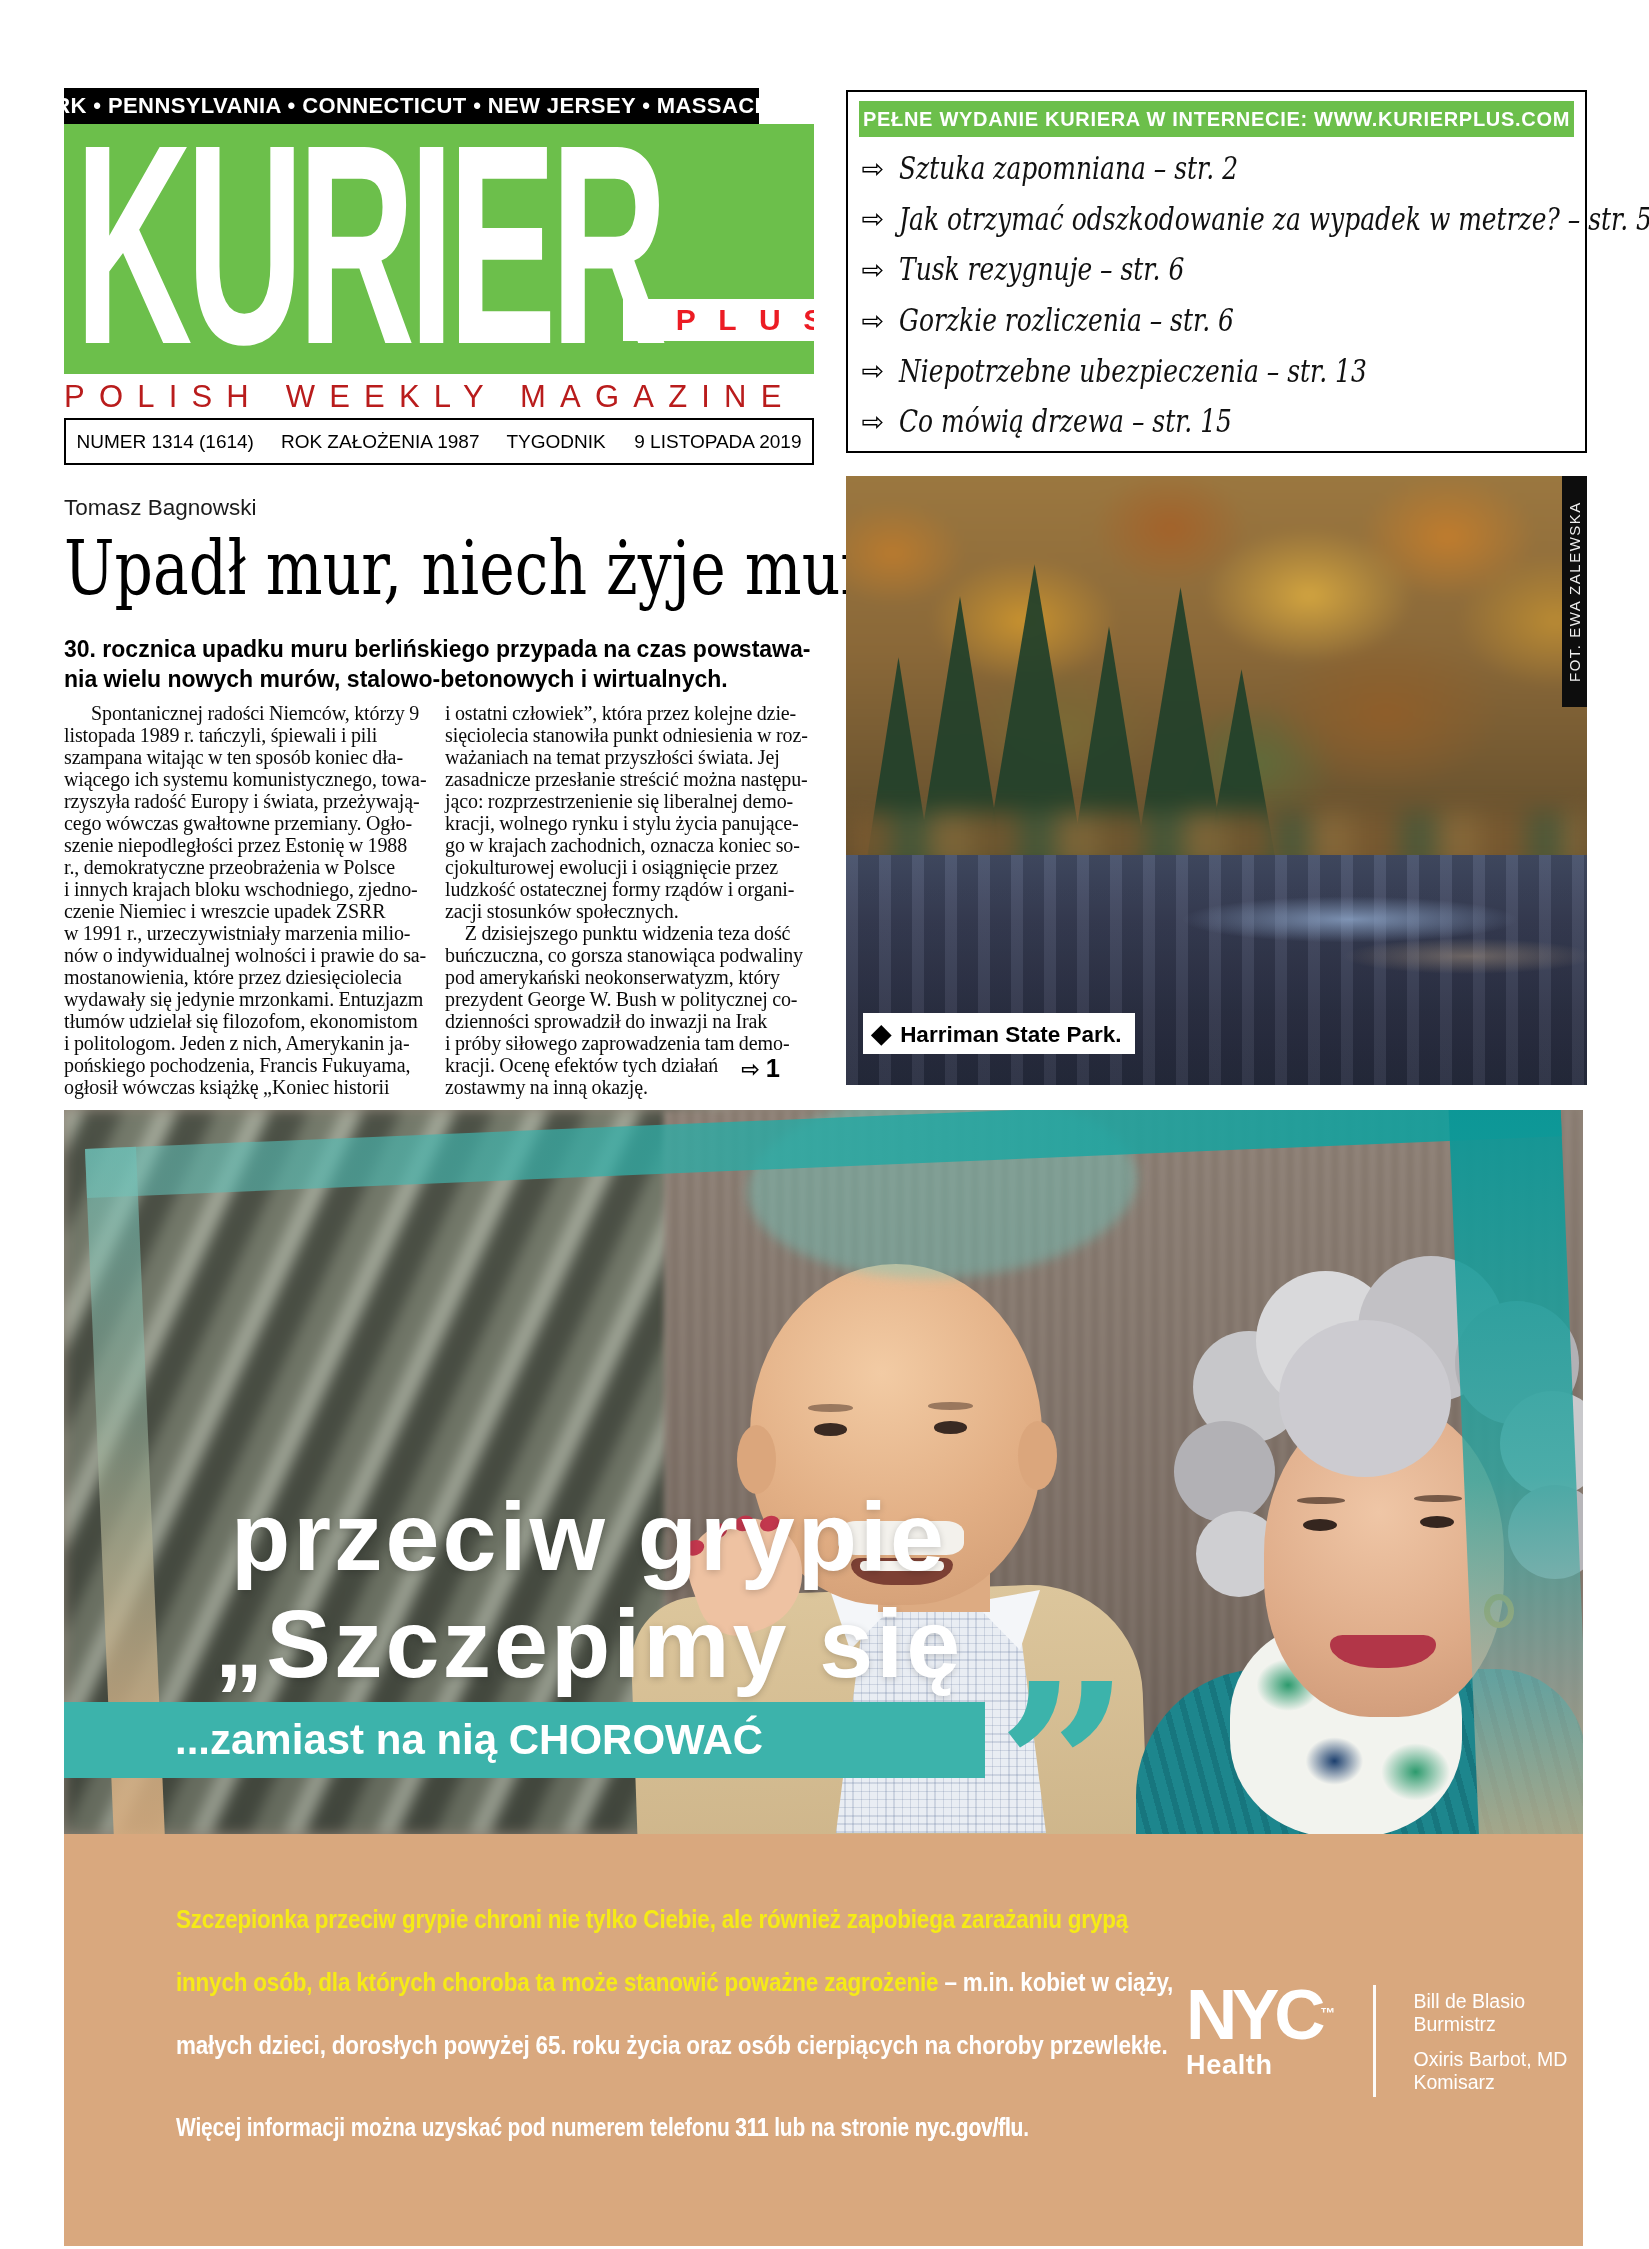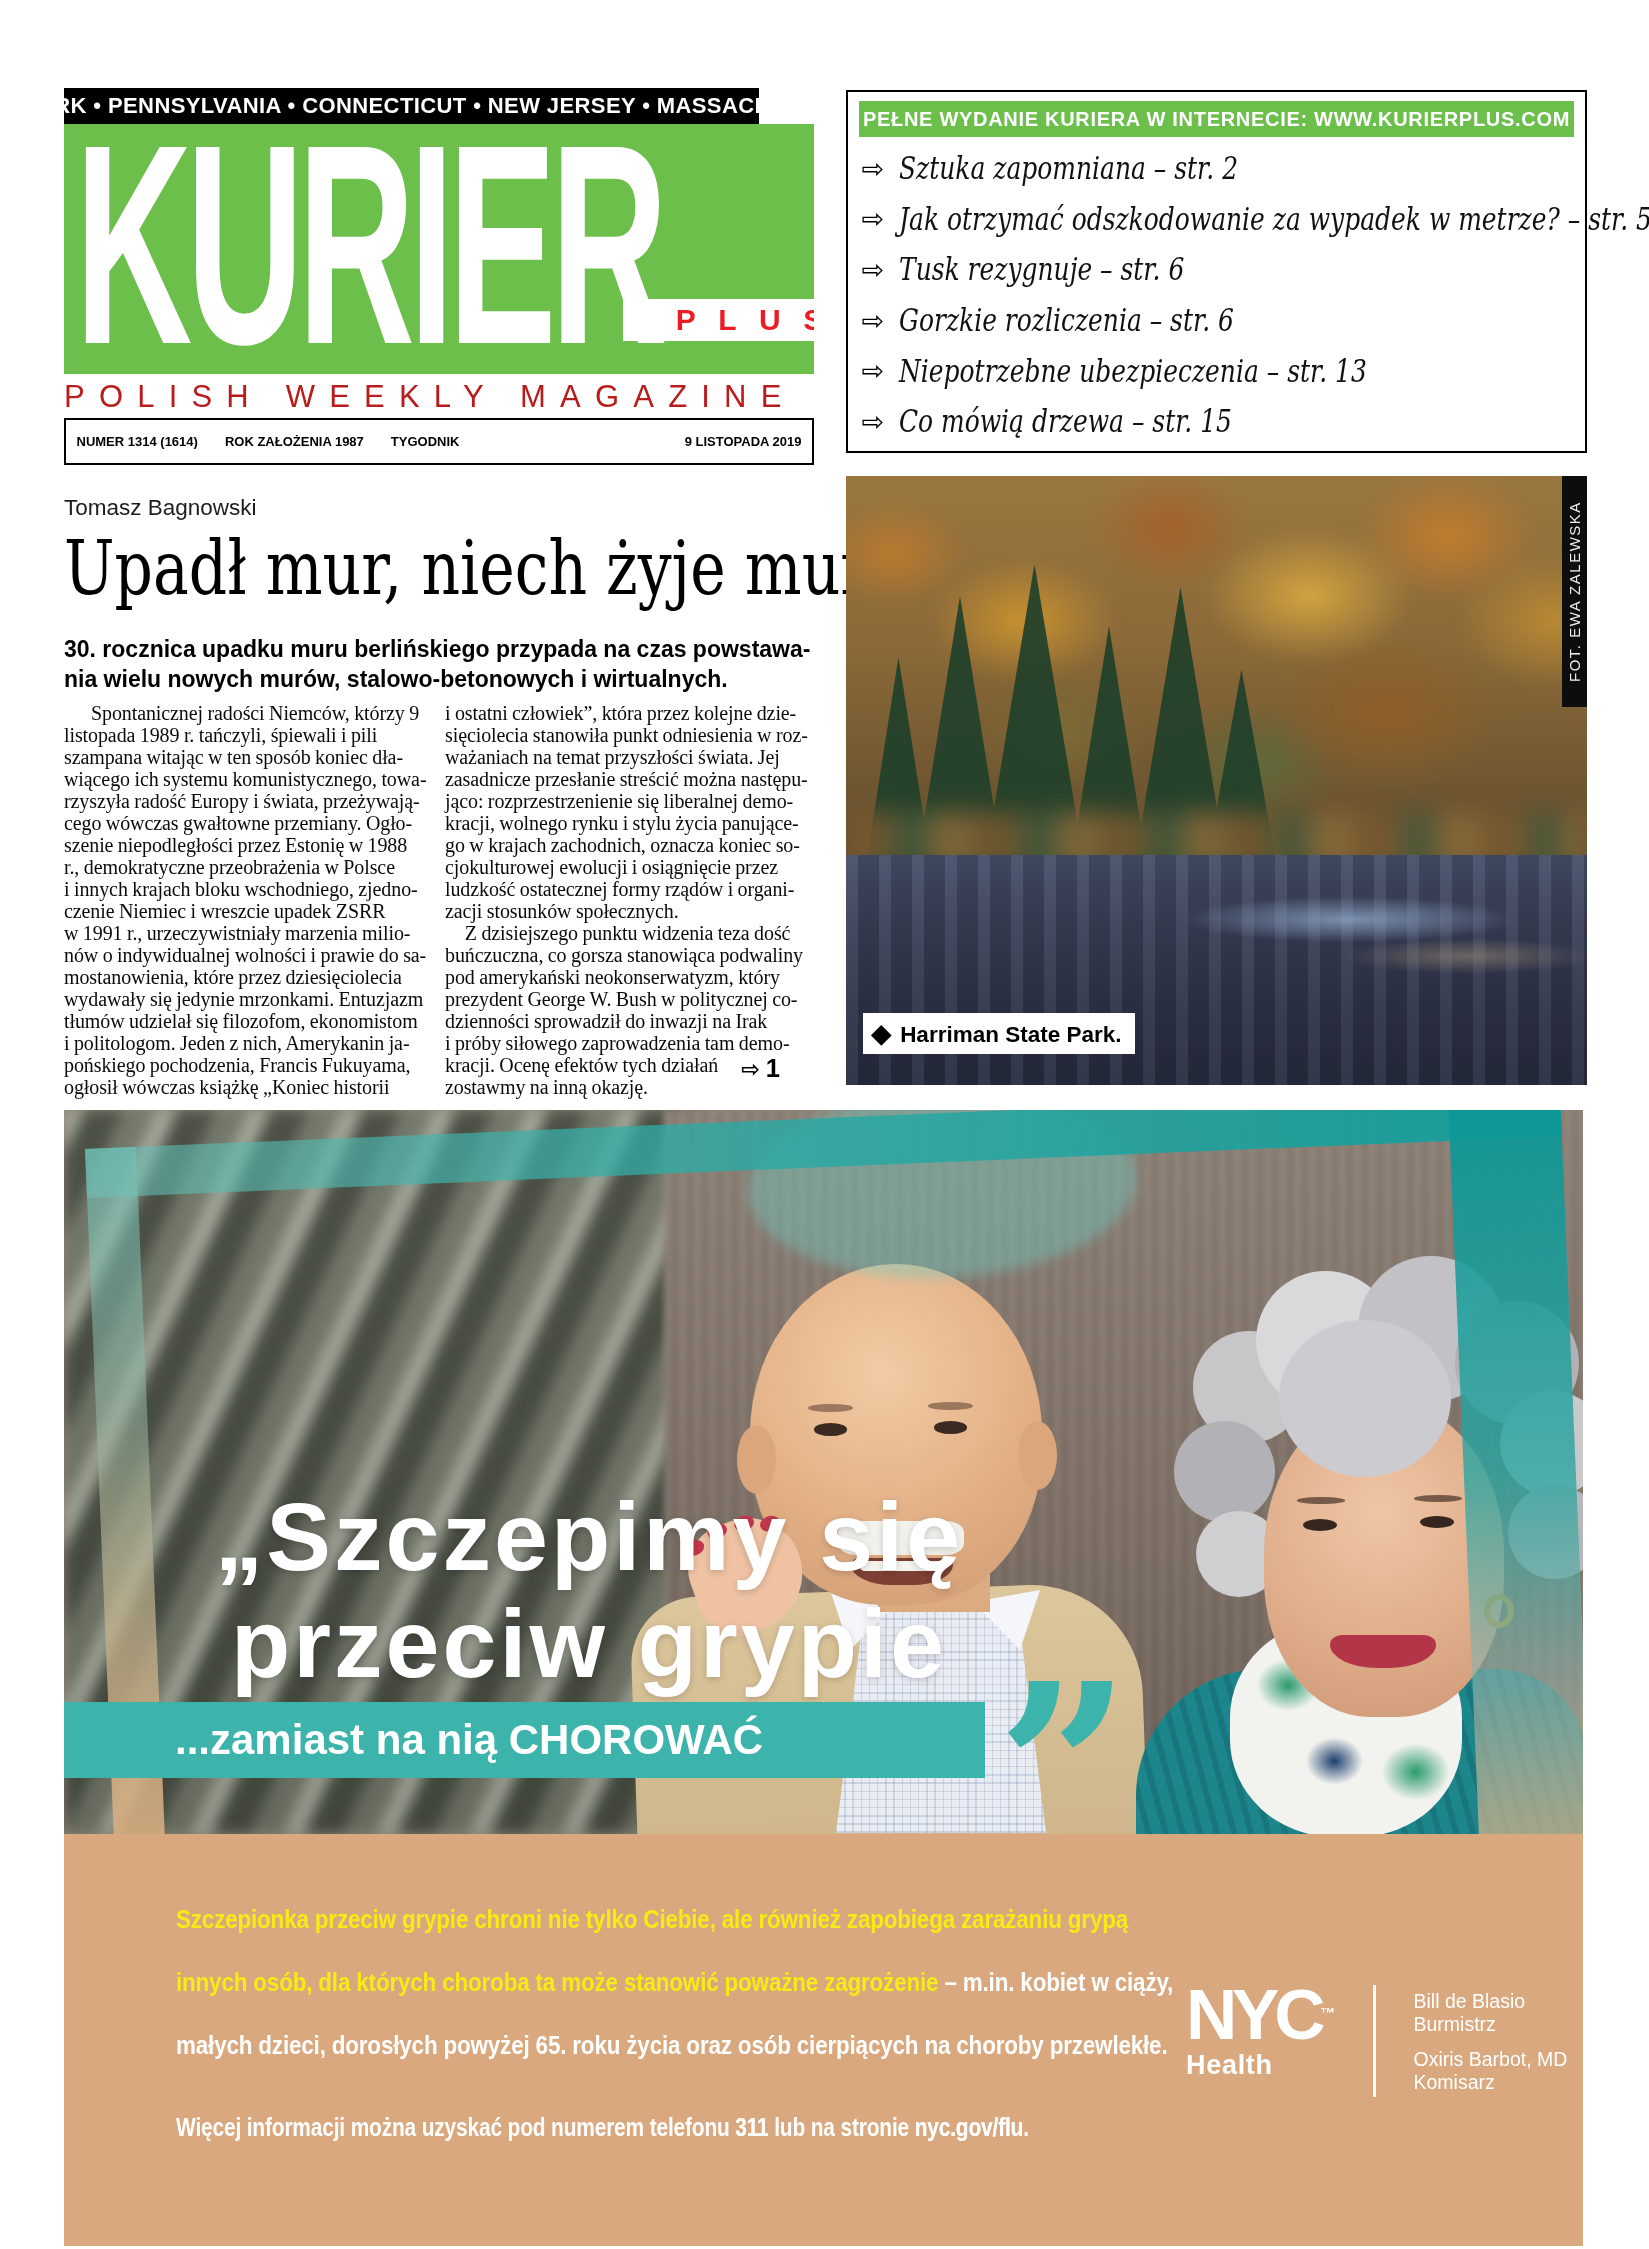--- a/index.html
+++ b/index.html
@@ -13,21 +13,21 @@
     color:#fff; font-weight:bold; font-size:22px; display:flex; align-items:center; justify-content:center;
     letter-spacing:0.4px; white-space:nowrap; }
   .logo-block { left:64px; top:124px; width:750px; height:250px; background:var(--green); overflow:hidden; }
   .logo-kurier { position:absolute; left:10.5px; top:7.5px; color:#fff; font-weight:bold;
     font-size:285px; line-height:225px; letter-spacing:-10.5px; transform:scaleX(.57); transform-origin:0 0; white-space:nowrap; }
   .plus-box { position:absolute; left:559px; top:175px; width:253px; height:42px; background:#fff;
     display:flex; align-items:center; justify-content:center; }
   .plus-box span { color:var(--red); font-weight:bold; font-size:30px; letter-spacing:22.5px; text-indent:22.5px; }
   .tagline { left:64px; top:379px; width:754px; color:#b91c1c; font-size:31px; letter-spacing:14.2px; white-space:nowrap; }
   .info-bar { left:64px; top:418px; width:750px; height:47px; border:2.2px solid #000; background:#fff;
-    display:flex; align-items:center; gap:27px; padding:0 10.5px; font-weight:bold; font-size:13px; white-space:nowrap; }
+    display:flex; align-items:center; gap:27px; padding:0 10.5px; font-weight:normal; font-size:19px; white-space:nowrap; }
   .info-bar .last { margin-left:auto; }
 
   
   .toc-panel { left:846px; top:90px; width:741px; height:363px; border:2.2px solid #000; background:#fff;padding-left:42px; }
   .toc-banner { position:absolute; left:11.2px; top:9px; right:11.2px; height:36px; background:var(--green);
     color:#fff; font-weight:bold; font-size:20px; display:flex; align-items:center; justify-content:center;
     letter-spacing:0.7px; white-space:nowrap; }
   .toc-list { position:absolute; left:13.5px; top:51px; right:6px; bottom:4.5px; display:flex; flex-direction:column; }
   .toc-item { flex:1; display:flex; align-items:center; color:#111;
     font-family:"DejaVu Serif", serif; font-style:italic; font-size:32px; white-space:nowrap; }
@@ -353,22 +353,22 @@
 
       <div class="frame">
         <div class="frame-blob"></div>
         <div class="frame-top"></div>
         <div class="frame-left"></div>
         <div class="frame-right"></div>
       </div>
     </div>
 
     <div class="ad-headline">
+      <div>przeciw grypie</div>
       <div>„Szczepimy się</div>
-      <div>przeciw grypie</div>
     </div>
     <div class="ad-band">...zamiast na nią CHOROWAĆ</div>
     <div class="ad-close-quote">”</div>
 
     <div class="ad-tan">
       <div class="flu-text">
         <div><span class="yellow">Szczepionka przeciw grypie chroni nie tylko Ciebie, ale również zapobiega zarażaniu grypą</span></div>
         <div><span class="yellow">innych osób, dla których choroba ta może stanowić poważne zagrożenie </span><span class="white">– m.in. kobiet w ciąży,</span></div>
         <div><span class="white">małych dzieci, dorosłych powyżej 65. roku życia oraz osób cierpiących na choroby przewlekłe.</span></div>
       </div>

